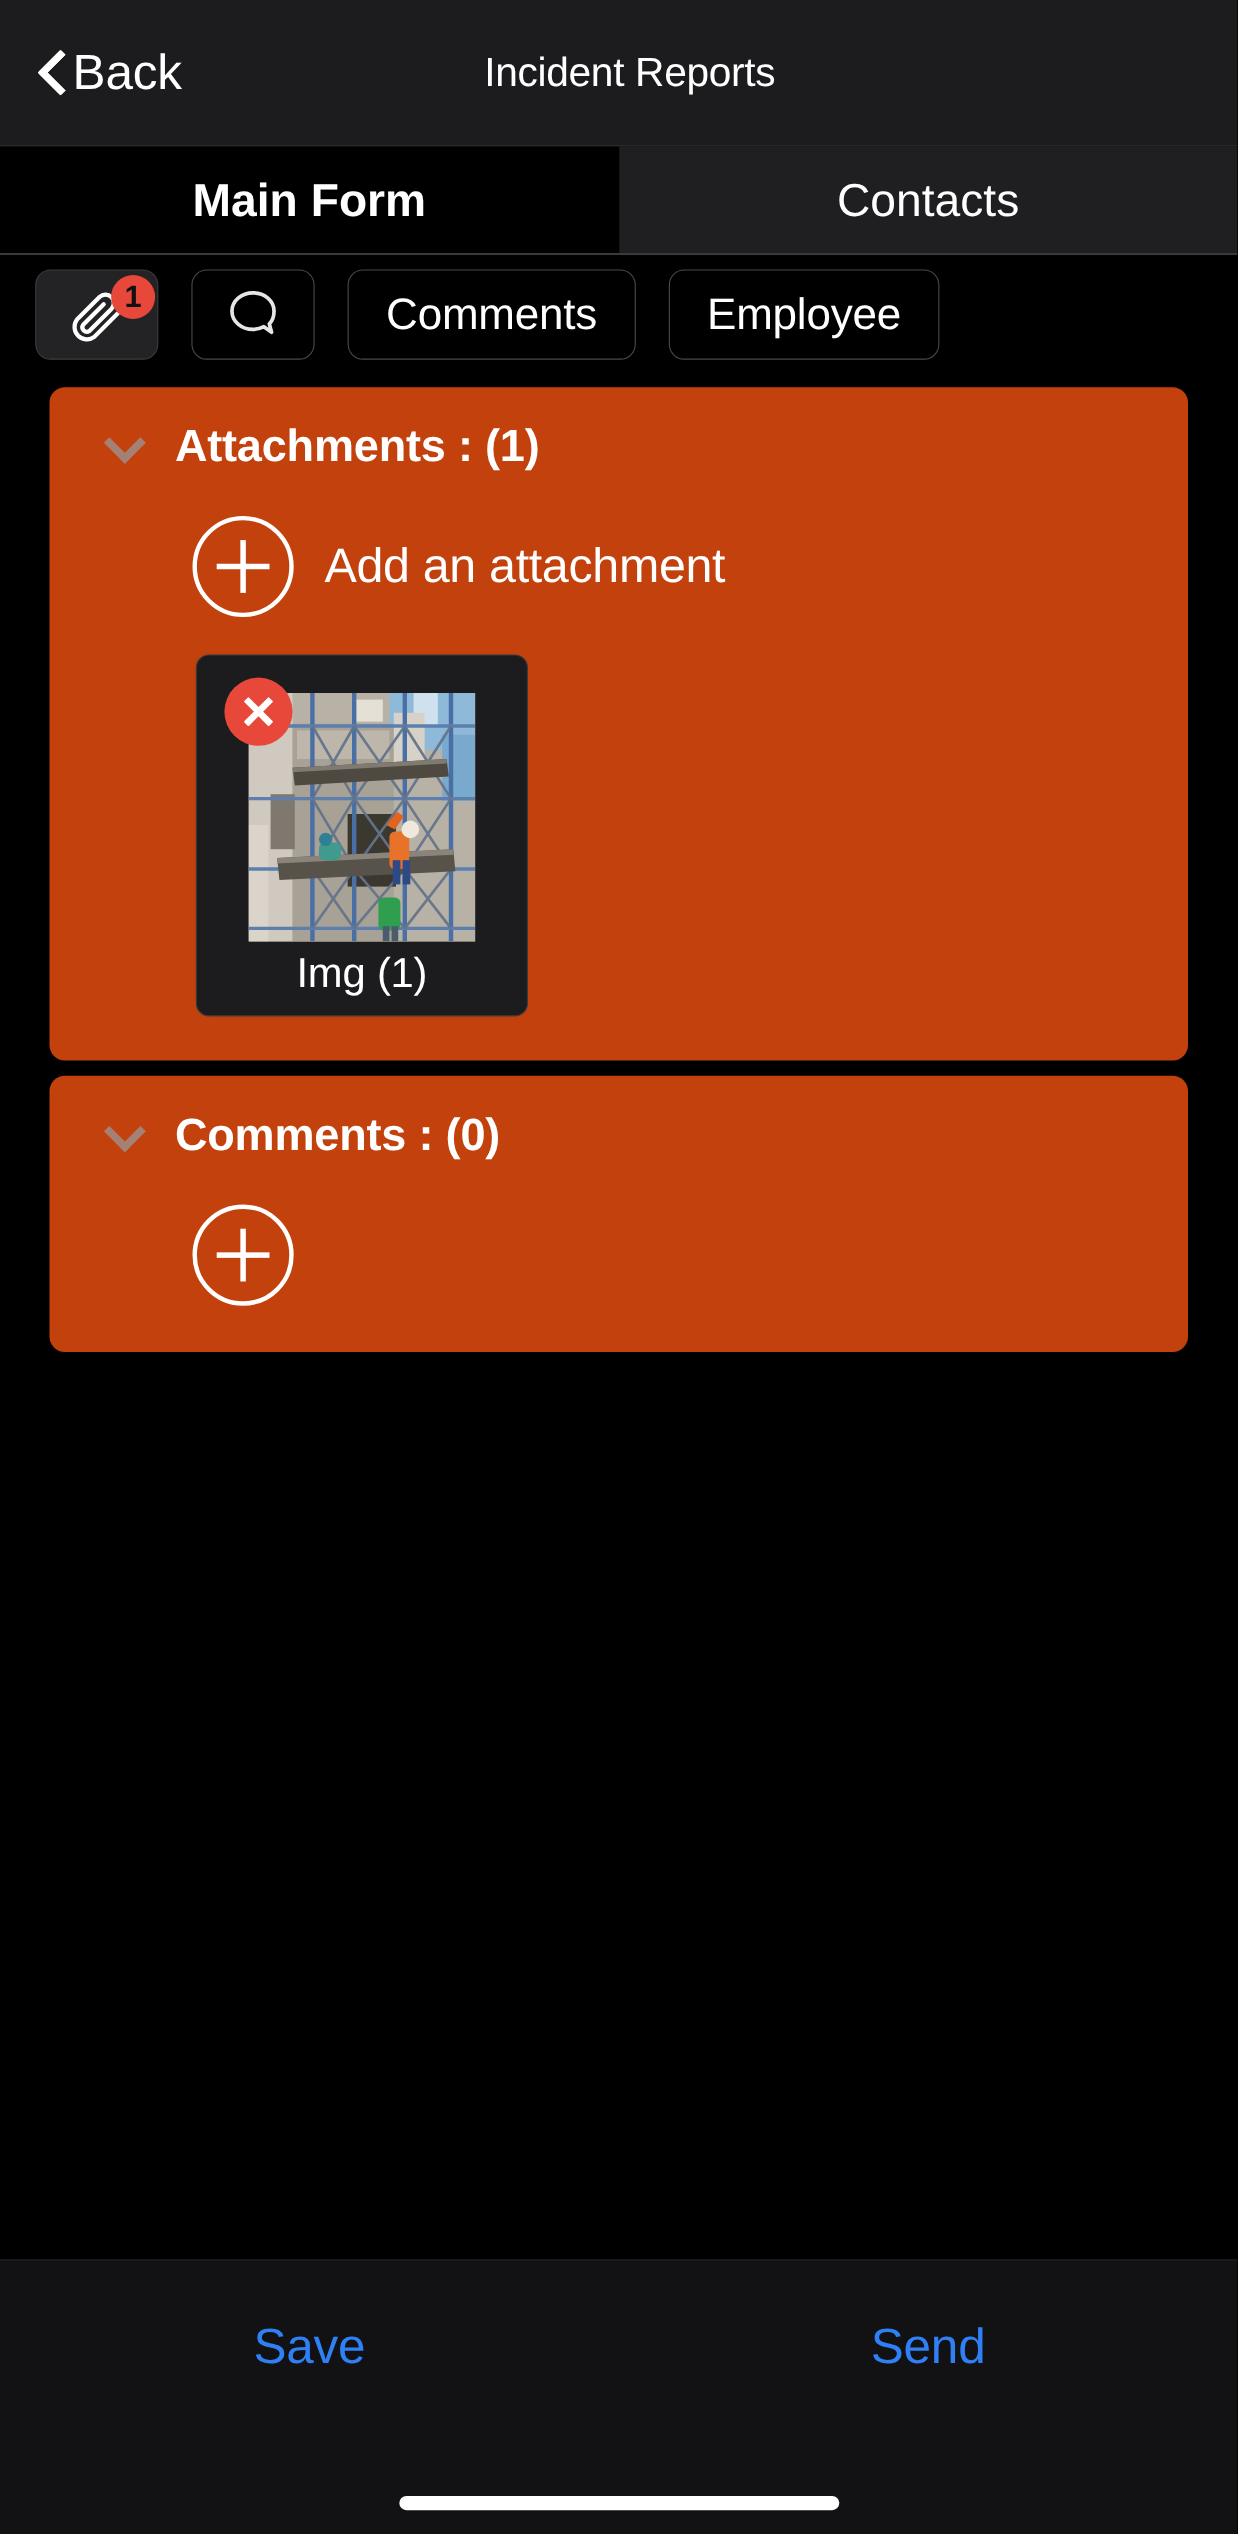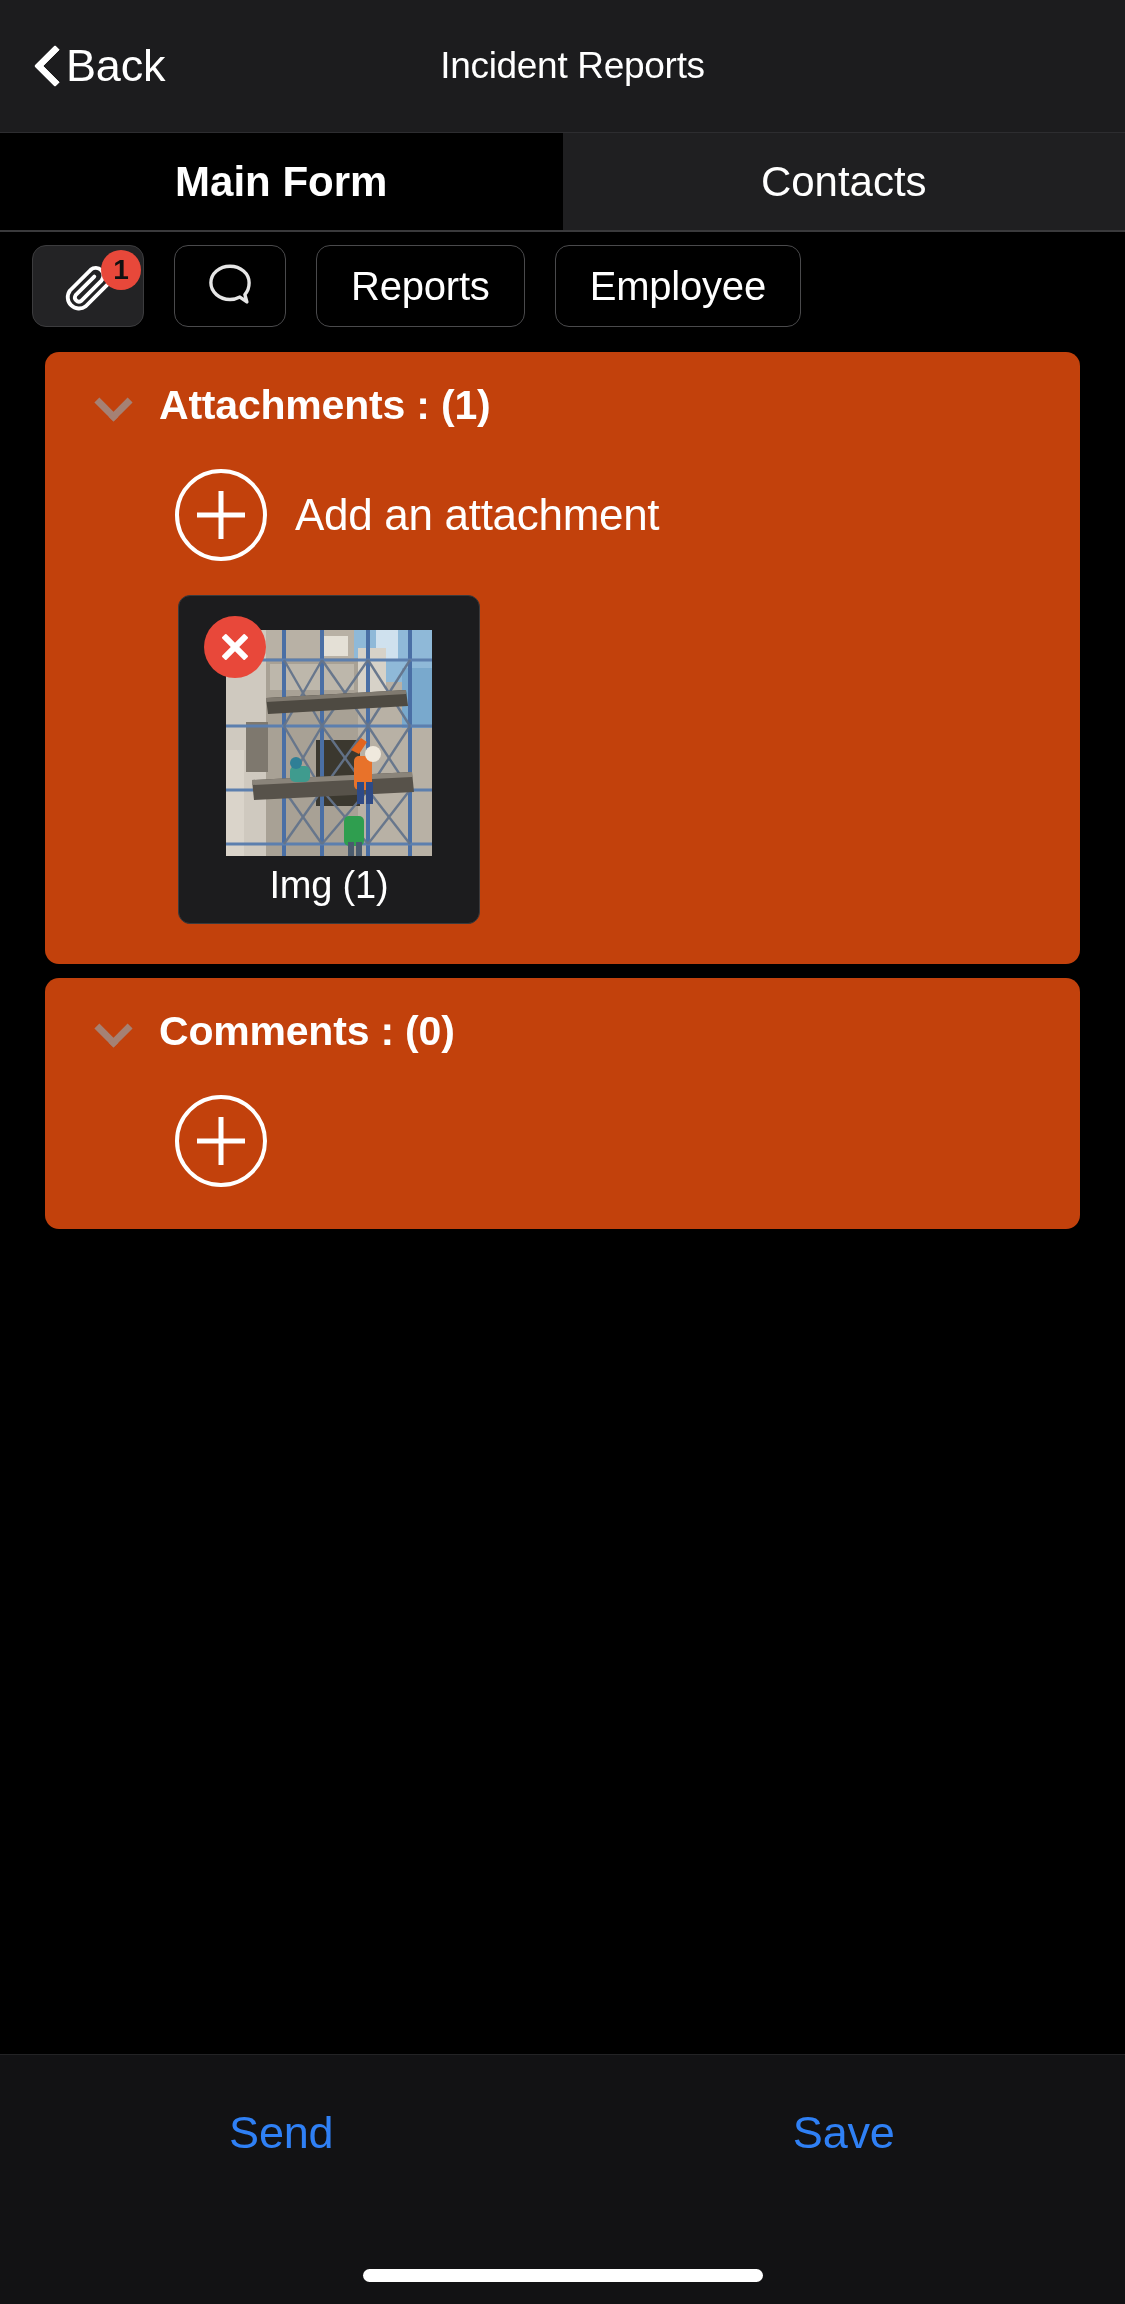--- a/index.html
+++ b/index.html
@@ -288,21 +288,21 @@
       <span class="badge">1</span>
     </div>
 
     <div class="chip icon-chip">
       <svg class="bubble" viewBox="0 0 24 24" fill="none" stroke="#e6e6e6" stroke-width="1.5" stroke-linecap="round" stroke-linejoin="round">
         <path d="M12 3.2c-4.7 0-8.5 3.3-8.5 7.4 0 4.1 3.8 7.4 8.5 7.4 1.6 0 3.1-.4 4.4-1.1l3.1 2.2-.9-3.3c1.2-1.3 1.9-3 1.9-5.2 0-4.1-3.8-7.4-8.5-7.4z"></path>
       </svg>
     </div>
 
     <div class="chip text-chip">
-      <span class="chip-label">Reports</span>
+      <span class="chip-label">Comments</span>
     </div>
 
     <div class="chip text-chip">
       <span class="chip-label">Employee</span>
     </div>
 
   </div>
 
   <div class="content">
 
@@ -411,18 +411,18 @@
         <span class="section-title">Comments : (0)</span>
       </div>
       <div class="add-row comments-body">
         <span class="plus-circle"></span>
       </div>
     </div>
 
   </div>
 
   <div class="bottombar">
+    <div class="bottom-btn">Save</div>
     <div class="bottom-btn">Send</div>
-    <div class="bottom-btn">Save</div>
     <div class="home-indicator"></div>
   </div>
 
 </div>
 
 </body></html>

